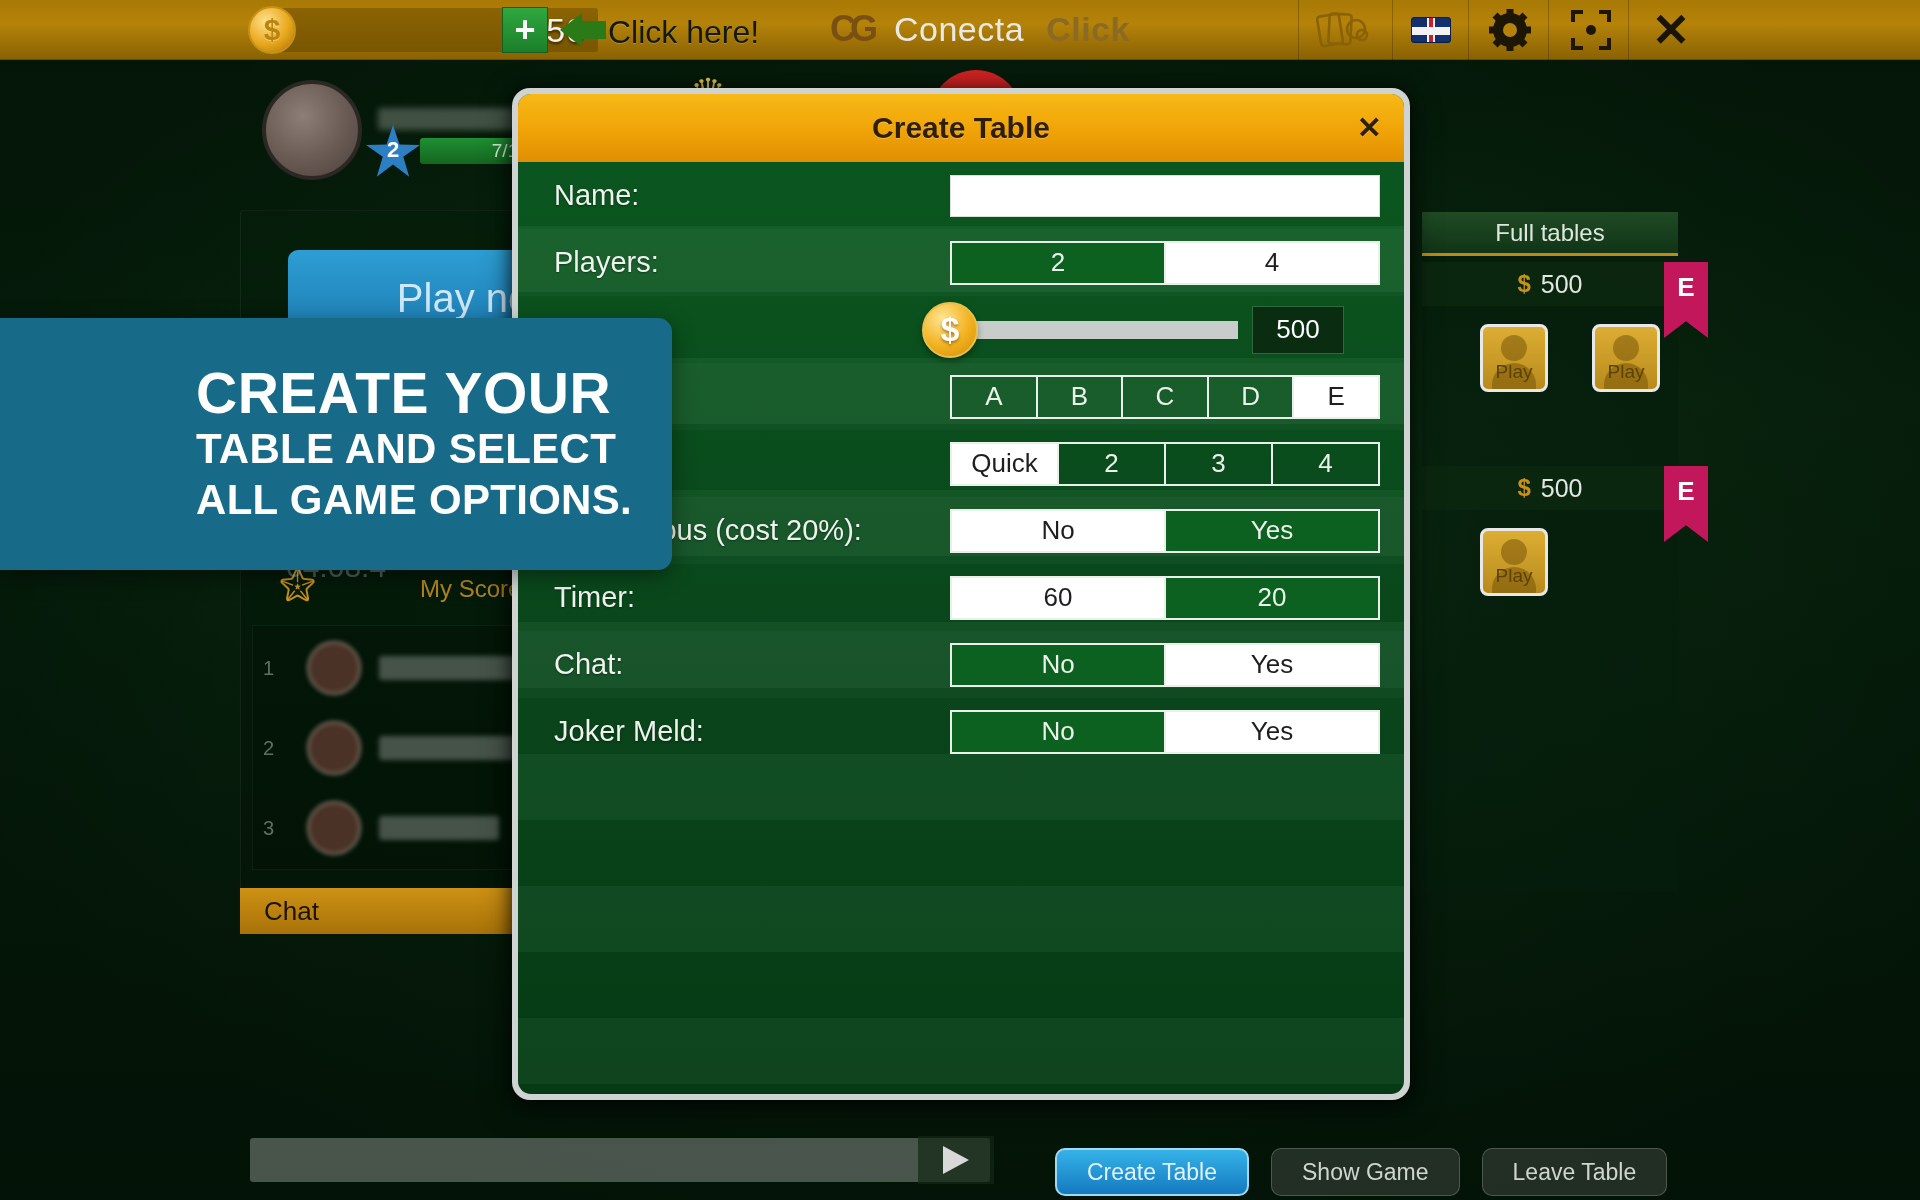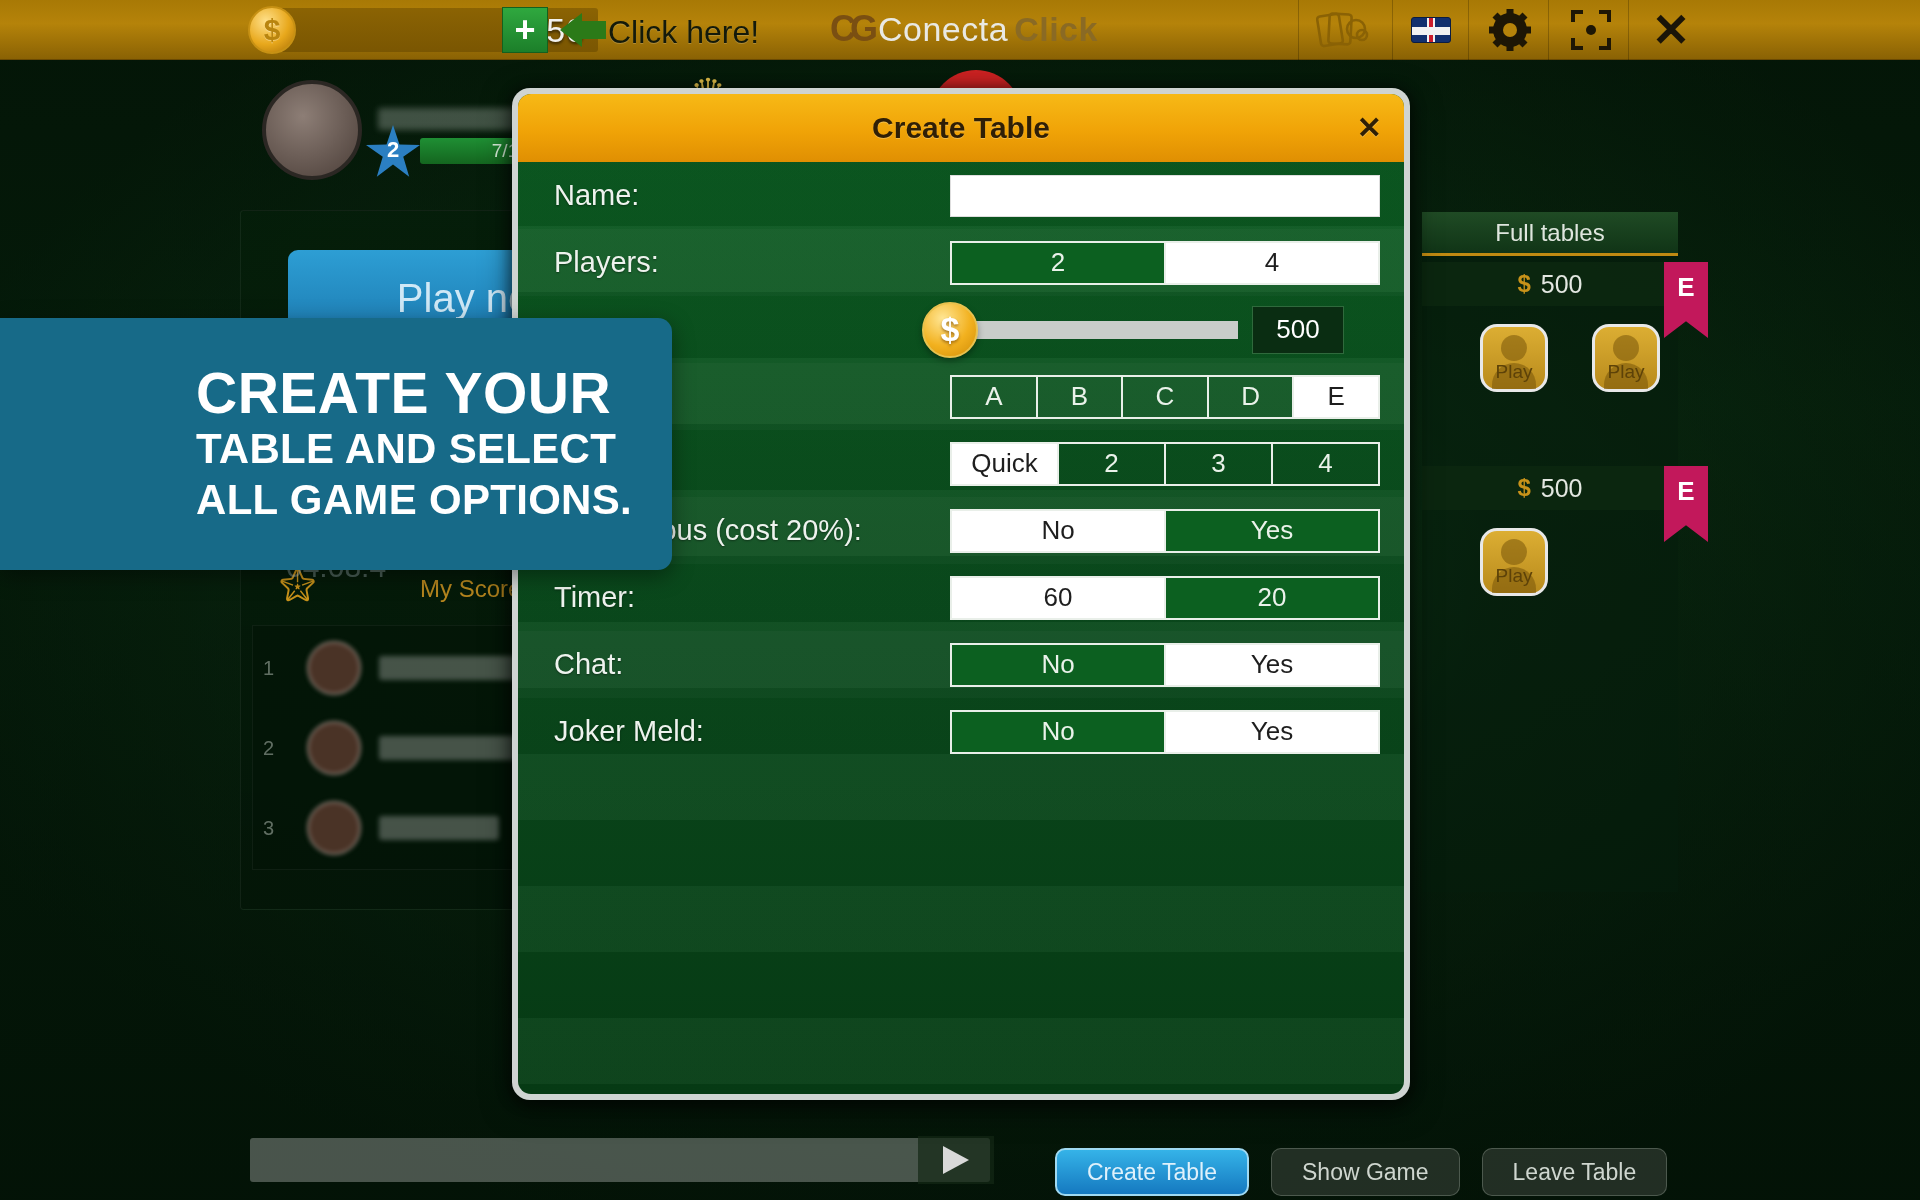--- a/index.html
+++ b/index.html
@@ -73,21 +73,21 @@
     position: absolute; left: 580px; top: 21px;
     width: 26px; height: 18px; background: #2b7a18;
   }
   .click-here {
     position: absolute; left: 608px; top: 14px;
     font-size: 32px; color: #141a0a;
     text-shadow: 0 1px 0 rgba(255,255,255,.18);
   }
   .brand {
     position: absolute; left: 830px; top: 8px;
-    display: flex; align-items: center; gap: 6px;
+    display: flex; align-items: center; gap: 22px;
   }
   .brand-logo { font-size: 36px; color: #7a4f12; font-weight: bold; letter-spacing: -6px; }
   .brand-c { font-size: 34px; color: #e9e9e4; font-weight: 400; letter-spacing: .5px; }
   .brand-g { font-size: 34px; color: #8a6a24; font-weight: 600; letter-spacing: .5px; }
   .tb-sep { position: absolute; top: 0; width: 1px; height: 60px; background: rgba(0,0,0,.22); }
   .tb-icon {
     position: absolute; top: 0; height: 60px;
     display: flex; align-items: center; justify-content: center;
     cursor: pointer;
   }
@@ -230,21 +230,21 @@
   .tbl-bet .amt { color: #e3e7e1; font-size: 25px; }
   .ribbon {
     position: absolute; right: -30px; top: 0; width: 44px; height: 76px;
     background: #c2185b;
     clip-path: polygon(0 0, 100% 0, 100% 100%, 50% 78%, 0 100%);
     display: flex; align-items: flex-start; justify-content: center;
     padding-top: 10px;
     color: #fff; font-weight: bold; font-size: 26px;
   }
   .seat {
-    width: 68px; height: 68px; border-radius: 17px;
+    width: 68px; height: 68px; border-radius: 8px;
     background: linear-gradient(180deg,#dcae33,#b88a1c);
     border: 3px solid #e8e8e8;
     position: relative;
     display: flex; align-items: flex-end; justify-content: center;
     padding-bottom: 6px;
     cursor: pointer;
   }
   .seat .head {
     position: absolute; left: 50%; top: 8px; transform: translateX(-50%);
     width: 26px; height: 26px; border-radius: 50%; background: rgba(120,85,10,.55);
@@ -521,20 +521,21 @@
       <span class="pl-name"></span>
     </div>
     <div class="pl-row" style="top:164px">
       <span class="pl-rank">3</span>
       <span class="pl-ava"></span>
       <span class="pl-name" style="width:120px"></span>
     </div>
     <div class="pl-scroll"></div>
   </div>
 
+  <div class="chat-header">Chat</div>
   <div class="chat-input-bar" placeholder=""></div>
   <div class="send-btn">
     <div class="send-tri"></div>
   </div>
 
   <div class="right-panel"></div>
   <div class="rp-title">Full tables</div>
 
   <div class="tbl-card" style="top:262px">
     <div class="tbl-bet">

